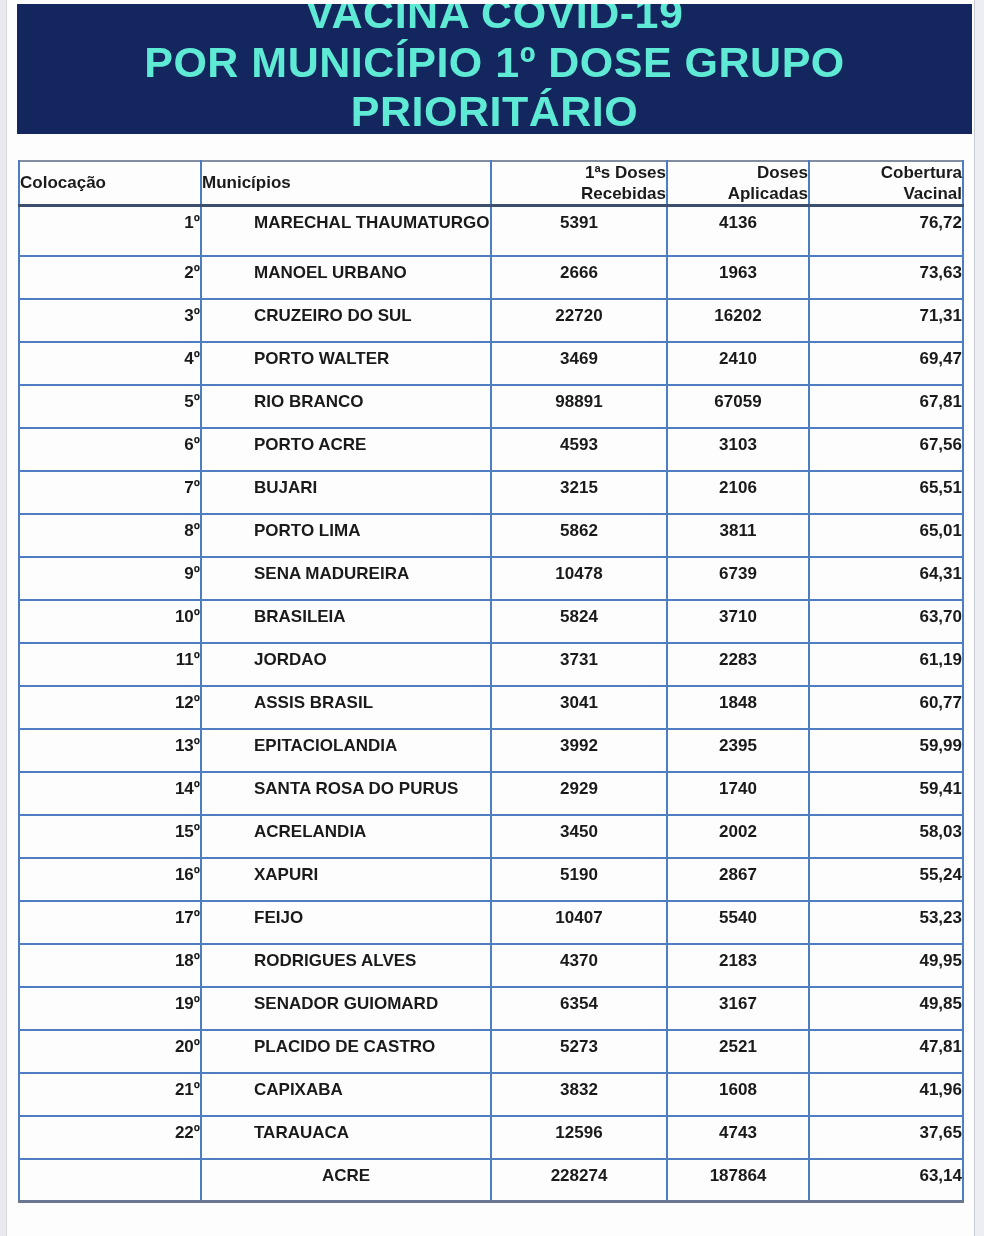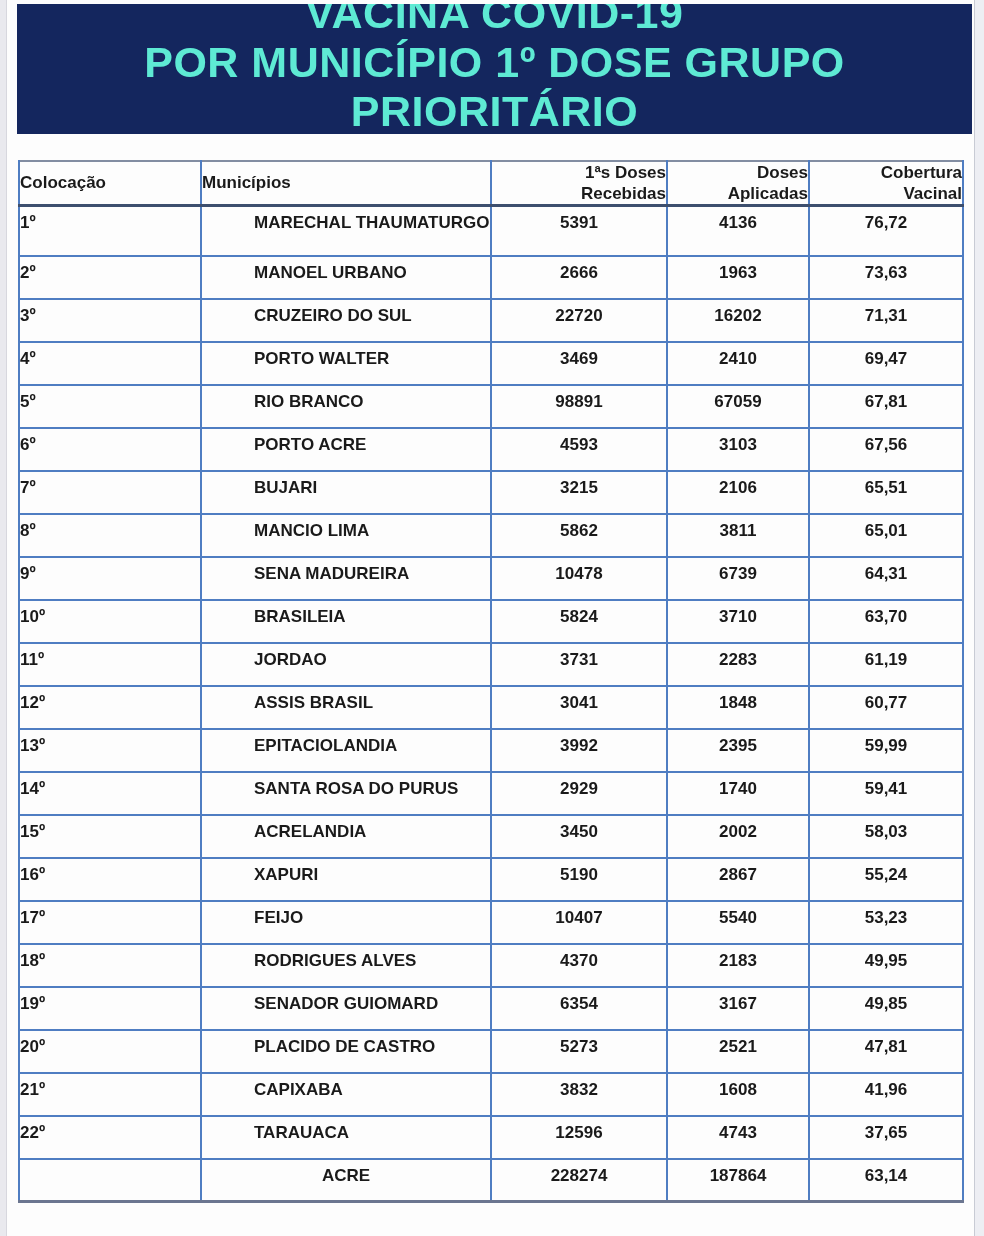--- a/index.html
+++ b/index.html
@@ -78,25 +78,25 @@
     height: 43px;
     vertical-align: top;
     padding-top: 6px;
     border-top: 2px solid #4f7dc2;
     border-bottom: 2px solid #4f7dc2;
     line-height: 20px;
   }
   tbody tr:first-child td { height: 50px; }
   tfoot td { height: 46px; }
 
-  td.rank     { text-align: left; padding-left: 34px; }
+  td.rank     { text-align: right; padding-left: 34px; }
   td.muni     { text-align: left; padding-left: 4px; padding-right: 12px; text-indent: 52px; }
   td.received { text-align: center; padding-left: 18px; }
   td.applied  { text-align: center; margin-left: 24px; }
-  td.coverage { text-align: center; padding-right: 24px; }
+  td.coverage { text-align: right; padding-right: 24px; }
   tfoot td.muni { text-align: center; text-indent: 0; padding-right: 0; }
 </style>
 </head>
 <body>
 
 <div class="edge-strip-left"></div>
 <div class="edge-strip-right"></div>
 
 <div class="title-band">
   <div class="title-inner">
@@ -178,21 +178,21 @@
   </tr>
         <tr>
     <td class="rank">7º</td>
     <td class="muni">BUJARI</td>
     <td class="received">3215</td>
     <td class="applied">2106</td>
     <td class="coverage">65,51</td>
   </tr>
         <tr>
     <td class="rank">8º</td>
-    <td class="muni">MANCIO LIMA</td>
+    <td class="muni">PORTO LIMA</td>
     <td class="received">5862</td>
     <td class="applied">3811</td>
     <td class="coverage">65,01</td>
   </tr>
         <tr>
     <td class="rank">9º</td>
     <td class="muni">SENA MADUREIRA</td>
     <td class="received">10478</td>
     <td class="applied">6739</td>
     <td class="coverage">64,31</td>

